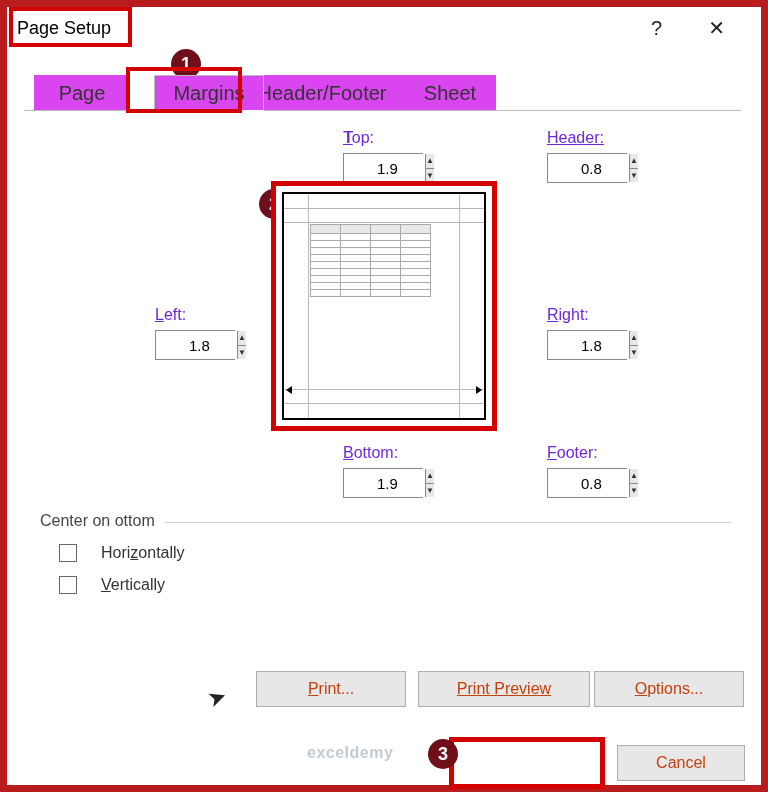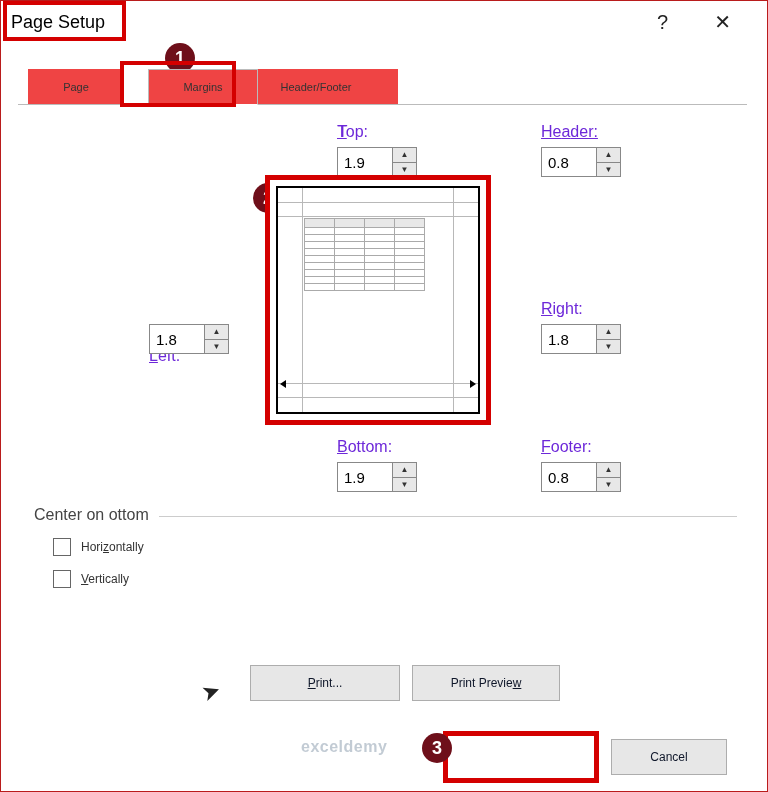--- a/index.html
+++ b/index.html
@@ -8,21 +8,21 @@
   width: 768px;
   height: 792px;
   background: #fff;
   position: relative;
   overflow: hidden;
 }
 .dialog {
   position: absolute;
   inset: 0;
   background: #fff;
-  border: 1px solid #b91c1c;
+  border: 7px solid #b91c1c;
 }
 .titlebar {
   height: 42px;
   background: #fff;
   display: flex;
   align-items: center;
   justify-content: space-between;
   padding: 0 8px 0 0;
 }
 .title {
@@ -58,23 +58,23 @@
   top: 26px; left: 17px; right: 20px;
   height: 36px;
 }
 .tab {
   position: absolute;
   top: 0;
   height: 36px;
   display: inline-flex;
   align-items: center;
   justify-content: center;
-  font-size: 11px;
+  font-size: 20px;
   color: #333;
-  background: #ef4444;
+  background: #d946ef;
   cursor: pointer;
   padding: 0 14px;
 }
 .tab.active {
   border: 1px solid #bbb;
   border-bottom: 1px solid #fff;
   z-index: 2;
   margin-left: 24px;
 }
 .tab-page { left: 10px; width: 96px; }
@@ -108,33 +108,34 @@
   align-items: center;
   justify-content: center;
 }
 .c1 { left: 164px; top: 0px; }
 .c2 { left: 252px; top: 140px; }
 .c3 { left: 421px; top: 690px; }
 
 .lbl { position: absolute; font-size: 16px; color: #6d28d9; }
 .lbl-top    { left: 336px; top: 80px; }
 .lbl-header { left: 540px; top: 80px; text-decoration: underline; }
-.lbl-left   { left: 148px; top: 257px; margin-top: 47px; }
+.lbl-left   { left: 148px; top: 257px; }
 .lbl-right  { left: 540px; top: 257px; }
 .lbl-bottom { left: 336px; top: 395px; }
 .lbl-footer { left: 540px; top: 395px; }
 
 .lbl u { text-decoration: underline; }
 
 .spinner {
   position: absolute;
   width: 80px; height: 30px;
   display: flex;
   border: 1px solid #888;
   background: #fff;
+  padding-left: 27px;
 }
 .spinner input {
   width: 54px;
   border: none;
   font-size: 15px;
   padding-left: 6px;
   outline: none;
 }
 .spin-btns { width: 26px; background: #e8e8e8; border-left: 1px solid #888; display: flex; flex-direction: column; }
 .sb { flex: 1; display: flex; align-items: center; justify-content: center; font-size: 8px; color: #333; cursor: pointer; }
@@ -173,42 +174,42 @@
 .hdr-row, .body-row { display: flex; }
 .hdr-row .hdr-cell { background: #e8e8e8; flex: 1; margin: -0.5px; }
 .body-row .body-cell { background: #fff; flex: 1; margin: -0.5px; height: 8px; }
 .tri-l, .tri-r { position: absolute; width: 0; height: 0; border-top: 4px solid transparent; border-bottom: 4px solid transparent; }
 .tri-l { left: 2px; bottom: 24px; border-right: 6px solid #000; }
 .tri-r { right: 2px; bottom: 24px; border-left: 6px solid #000; }
 
 .section-label { position: absolute; left: 33px; top: 463px; font-size: 16px; color: #444; }
 .section-line { position: absolute; left: 158px; right: 30px; top: 473px; border-top: 1px solid #ccc; }
 
-.chk { position: absolute; display: flex; align-items: center; gap: 10px; font-size: 12px; color: #333; }
+.chk { position: absolute; display: flex; align-items: center; gap: 24px; font-size: 16px; color: #333; }
 .chk-box { width: 18px; height: 18px; border: 1px solid #666; background: #fff; }
 .chk-h { left: 52px; top: 495px; }
 .chk-v { left: 52px; top: 527px; }
 
 .btn {
   position: absolute;
   height: 36px;
   background: #e7e7e7;
   border: 1px solid #adadad;
-  font-size: 12px;
-  color: #0f172a;
+  font-size: 16px;
+  color: #c2410c;
   display: flex;
   align-items: center;
   justify-content: center;
   cursor: pointer;
 }
 .btn-print   { left: 249px; top: 622px; width: 150px; }
-.btn-preview { left: 411px; top: 622px; width: 148px; }
+.btn-preview { left: 411px; top: 622px; width: 172px; text-decoration: underline; }
 .btn-options { left: 587px; top: 622px; width: 150px; }
 .btn-ok      { left: 449px; top: 696px; width: 142px; background: #e7e7e7; border: 2px solid #0a62c9; }
-.btn-cancel  { left: 610px; top: 696px; width: 116px; }
+.btn-cancel  { left: 610px; top: 696px; width: 128px; }
 
 .ok-highlight {
   position: absolute;
   left: 442px; top: 688px;
   width: 156px; height: 52px;
   border: 5px solid #d40000;
   pointer-events: none;
 }
 
 .cursor-arrow {
@@ -241,20 +242,21 @@
     </div>
   </div>
   <div class="title-highlight"></div>
 
   <div class="client">
 
     <div class="tabs-row">
       <div class="tab tab-page">Page</div>
       <div class="tab active tab-margins">Margins</div>
       <div class="tab tab-hf">Header/Footer</div>
+      <div class="tab tab-sheet">Sheet</div>
     </div>
     <div class="tab-line"></div>
     <div class="tab-highlight"></div>
 
     <div class="callout c1">1</div>
     <div class="callout c2">2</div>
 
     <div class="lbl lbl-top"><u>T</u><span style="margin-left:-9px">Top:</span></div>
     <div class="lbl lbl-header">He<u>a</u>der:</div>
     <div class="lbl lbl-left"><u>L</u>eft:</div>
@@ -391,20 +393,23 @@
       <span class="chk-box"></span>
       <span><u>V</u>ertically</span>
     </label>
 
     <div class="btn btn-print">
         <span><u>P</u>rint...</span>
       </div>
     <div class="btn btn-preview">
         <span>Print Previe<u>w</u></span>
       </div>
+    <div class="btn btn-options">
+        <span><u>O</u>ptions...</span>
+      </div>
 
     <div class="btn btn-cancel">Cancel</div>
     <div class="ok-highlight"></div>
     <div class="callout c3">3</div>
 
     <div class="cursor-arrow">➤</div>
 
     <div class="watermark">exceldemy</div>
 
   </div>

